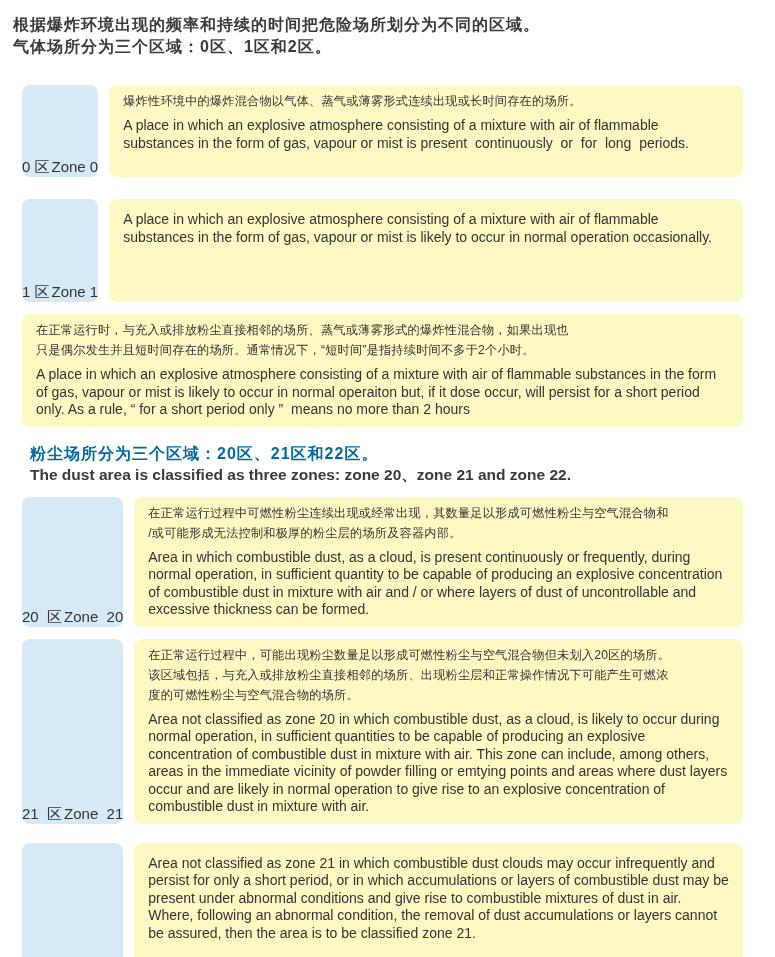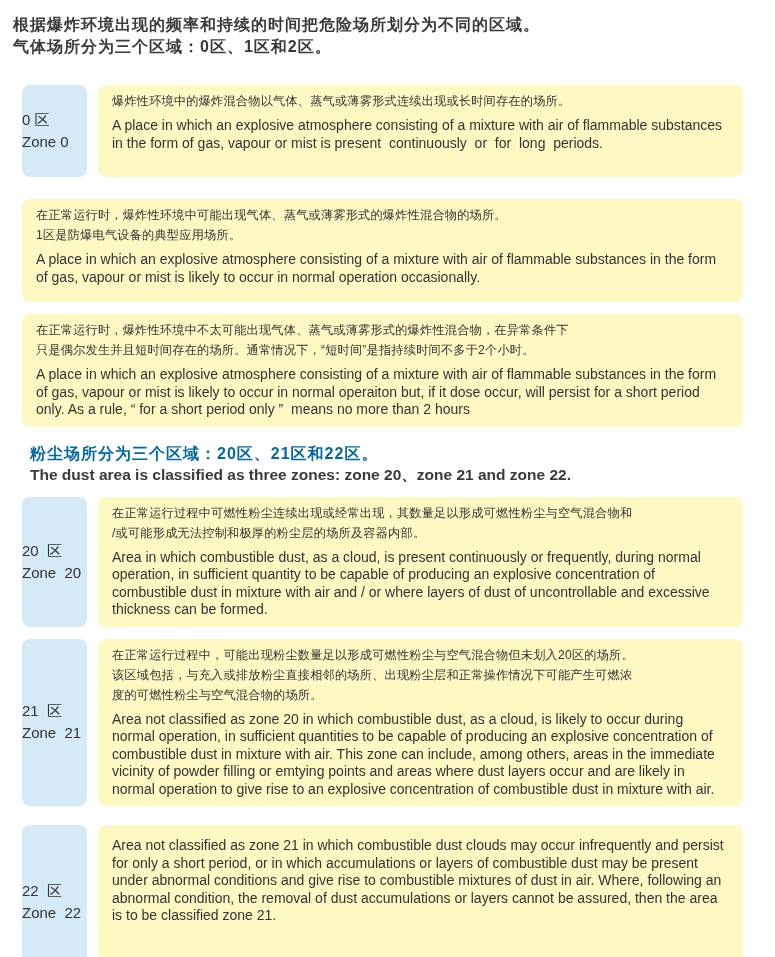--- a/index.html
+++ b/index.html
@@ -35,22 +35,22 @@
   .row-z1  { min-height: 103px; margin-bottom: 12px; }
   .row-z2  { min-height: 96px;  margin-bottom: 0; }
   .row-z20 { min-height: 106px; margin-bottom: 12px; }
   .row-z21 { min-height: 155px; margin-bottom: 19px; }
   .row-z22 { min-height: 153px; margin-bottom: 0; }
 
   .label-box {
     flex: 0 0 65px;
     background: #d6e9f6;
     border-radius: 8px;
-    display: flex; flex-direction: column;
-    justify-content: center; align-items: flex-start;
+    display: flex; flex-direction: row;
+    justify-content: center; align-items: flex-end;
     gap: 2px;
   }
   .label-box div {
     font-size: 15px; line-height: 20px; color: #333333; white-space: pre;
   }
 
   .text-box {
     flex: 1;
     background: #fef9c3;
     border-radius: 8px;
@@ -80,30 +80,32 @@
       <div>0 区</div>
       <div>Zone 0</div>
     </div>
     <div class="text-box">
       <div class="desc-cn">爆炸性环境中的爆炸混合物以气体、蒸气或薄雾形式连续出现或长时间存在的场所。</div>
       <div class="desc-en">A place in which an explosive atmosphere consisting of a mixture with air of flammable substances in the form of gas, vapour or mist is present  continuously  or  for  long  periods.</div>
     </div>
   </div>
 
   <div class="zone-row row-z1">
+    <div class="label-box">
+      <div>1 区</div>
+      <div>Zone 1</div>
+    </div>
     <div class="text-box">
-      <div class="desc-cn">在正常运行时，爆炸性环境中可能出现气体、蒸气或薄雾形式的爆炸性混合物的场所。
-1区是防爆电气设备的典型应用场所。</div>
       <div class="desc-en">A place in which an explosive atmosphere consisting of a mixture with air of flammable substances in the form of gas, vapour or mist is likely to occur in normal operation occasionally.</div>
     </div>
   </div>
 
   <div class="zone-row row-z2">
     <div class="text-box">
-      <div class="desc-cn">在正常运行时，爆炸性环境中不太可能出现气体、蒸气或薄雾形式的爆炸性混合物，在异常条件下
+      <div class="desc-cn">在正常运行时，与充入或排放粉尘直接相邻的场所、蒸气或薄雾形式的爆炸性混合物，如果出现也
 只是偶尔发生并且短时间存在的场所。通常情况下，“短时间”是指持续时间不多于2个小时。</div>
       <div class="desc-en">A place in which an explosive atmosphere consisting of a mixture with air of flammable substances in the form of gas, vapour or mist is likely to occur in normal operaiton but, if it dose occur, will persist for a short period only. As a rule, “ for a short period only ”  means no more than 2 hours</div>
     </div>
   </div>
 
   <div class="dust-intro">
     <div class="cn">粉尘场所分为三个区域：20区、21区和22区。</div>
     <div class="en">The dust area is classified as three zones: zone 20、zone 21 and zone 22.</div>
   </div>
 

